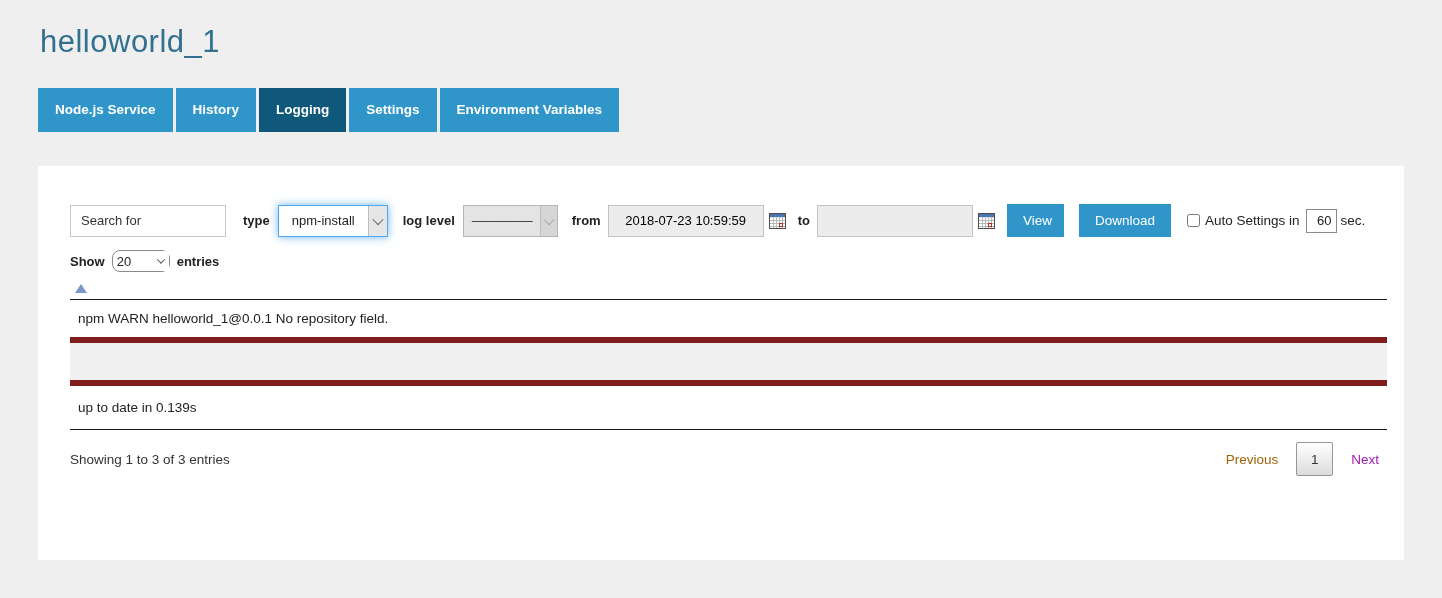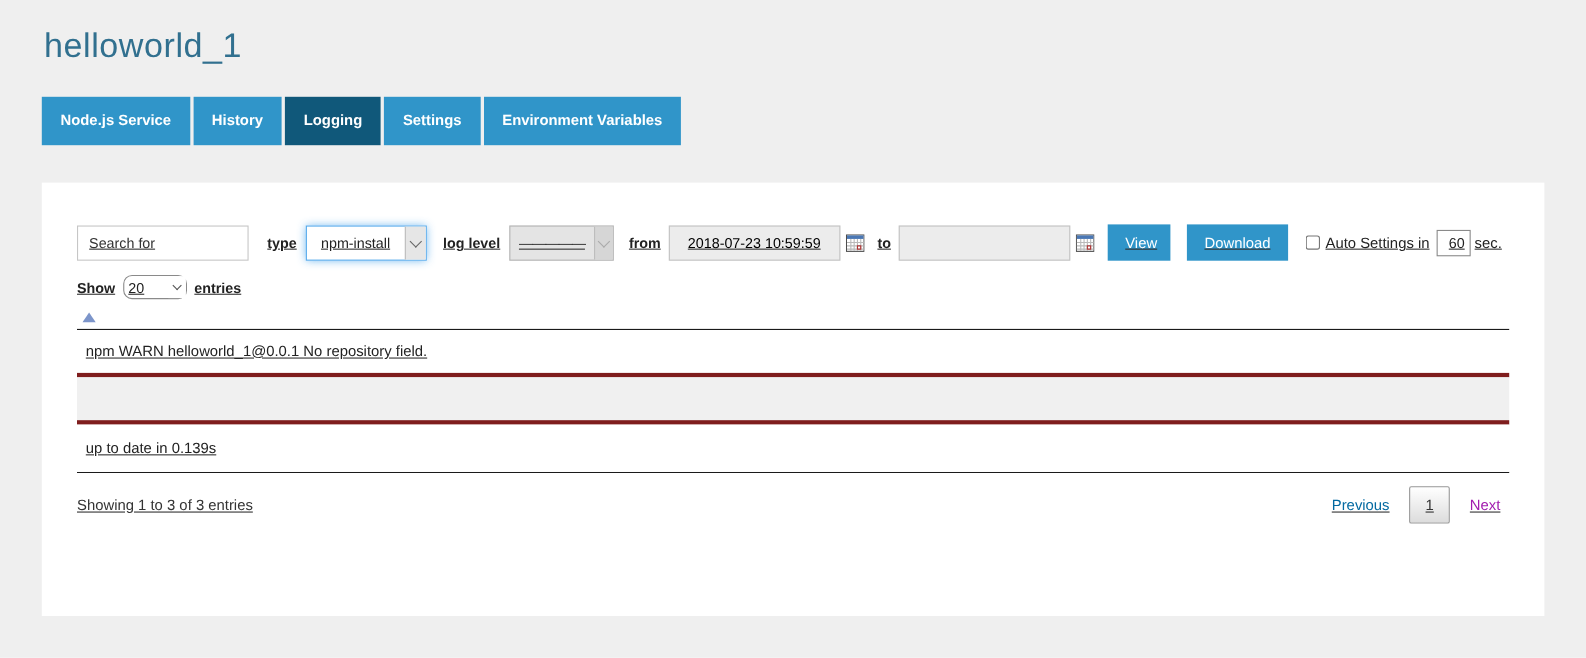--- a/index.html
+++ b/index.html
@@ -24,21 +24,21 @@
     font-family:"Liberation Sans", sans-serif;
     font-size:13.5px; font-weight:bold;
     height:44px; padding:0 17px; line-height:36px;
   }
   .tab.active { background:#10587a; }
 
   
   .card { background:#fff; margin-top:34px; height:394px; }
   .card-header { padding:23px 19px 17px 19px; border-bottom:1px solid #ddd; }
   .card-header h2 { font-size:20px; font-weight:bold; color:#176d99; }
-  .card-body { padding:38px 32px 0 32px;text-decoration:underline; }
+  .card-body { padding:38px 17px 0 32px; }
 
   
   .filter-row { display:flex; align-items:center; }
   .lbl { font-size:13px; font-weight:bold; color:#222; white-space:nowrap; }
   input, select { font-family:"Liberation Sans", sans-serif; font-size:13px; }
 
   .search-input {
     width:156px; height:32px; border:1px solid #c6c6c6; background:#fff;
     padding:0 10px; color:#222; outline:none;
   }
@@ -102,30 +102,30 @@
 
   
   .sort-asc {
     width:0; height:0; margin:12px 0 6px 5px; cursor:pointer;
     border-left:6px solid transparent; border-right:6px solid transparent;
     border-bottom:9px solid #7c95ca;
   }
   .log-table { border-top:1px solid #1a1a1a; border-bottom:1px solid #1a1a1a; }
   .t-row {
     height:43px; display:flex; align-items:center; padding:0 8px;
-    font-size:13.5px; color:#222; border-bottom:4px solid #7f1d1d; background:#fff;
+    font-size:13.5px; color:#222; border-bottom:6px solid #7f1d1d; background:#fff;
   }
   .t-row:last-child { border-bottom:none; }
   .t-row.stripe { background:#f0f0f0; }
 
   
   .table-footer { display:flex; align-items:center; justify-content:space-between; margin-top:12px; }
   .info { font-size:13.5px; color:#333; }
   .pager { display:flex; align-items:center; }
-  .page-link { font-size:13.5px; color:#0369a1; cursor:default; padding:6px 8px; text-decoration:none; }
+  .page-link { font-size:13.5px; color:#a16207; cursor:default; padding:6px 8px; text-decoration:none; }
   .page-link.next { color:#a21caf; cursor:pointer;text-align:right; }
   .page-num {
     width:37px; height:34px; margin:0 10px; cursor:pointer;
     border:1px solid #979797; border-radius:2px;
     background:linear-gradient(to bottom,#ffffff 0%,#dcdcdc 100%);
     font-size:13.5px; color:#333; display:flex; align-items:center; justify-content:center;
   }
 </style>
 </head>
 <body>

